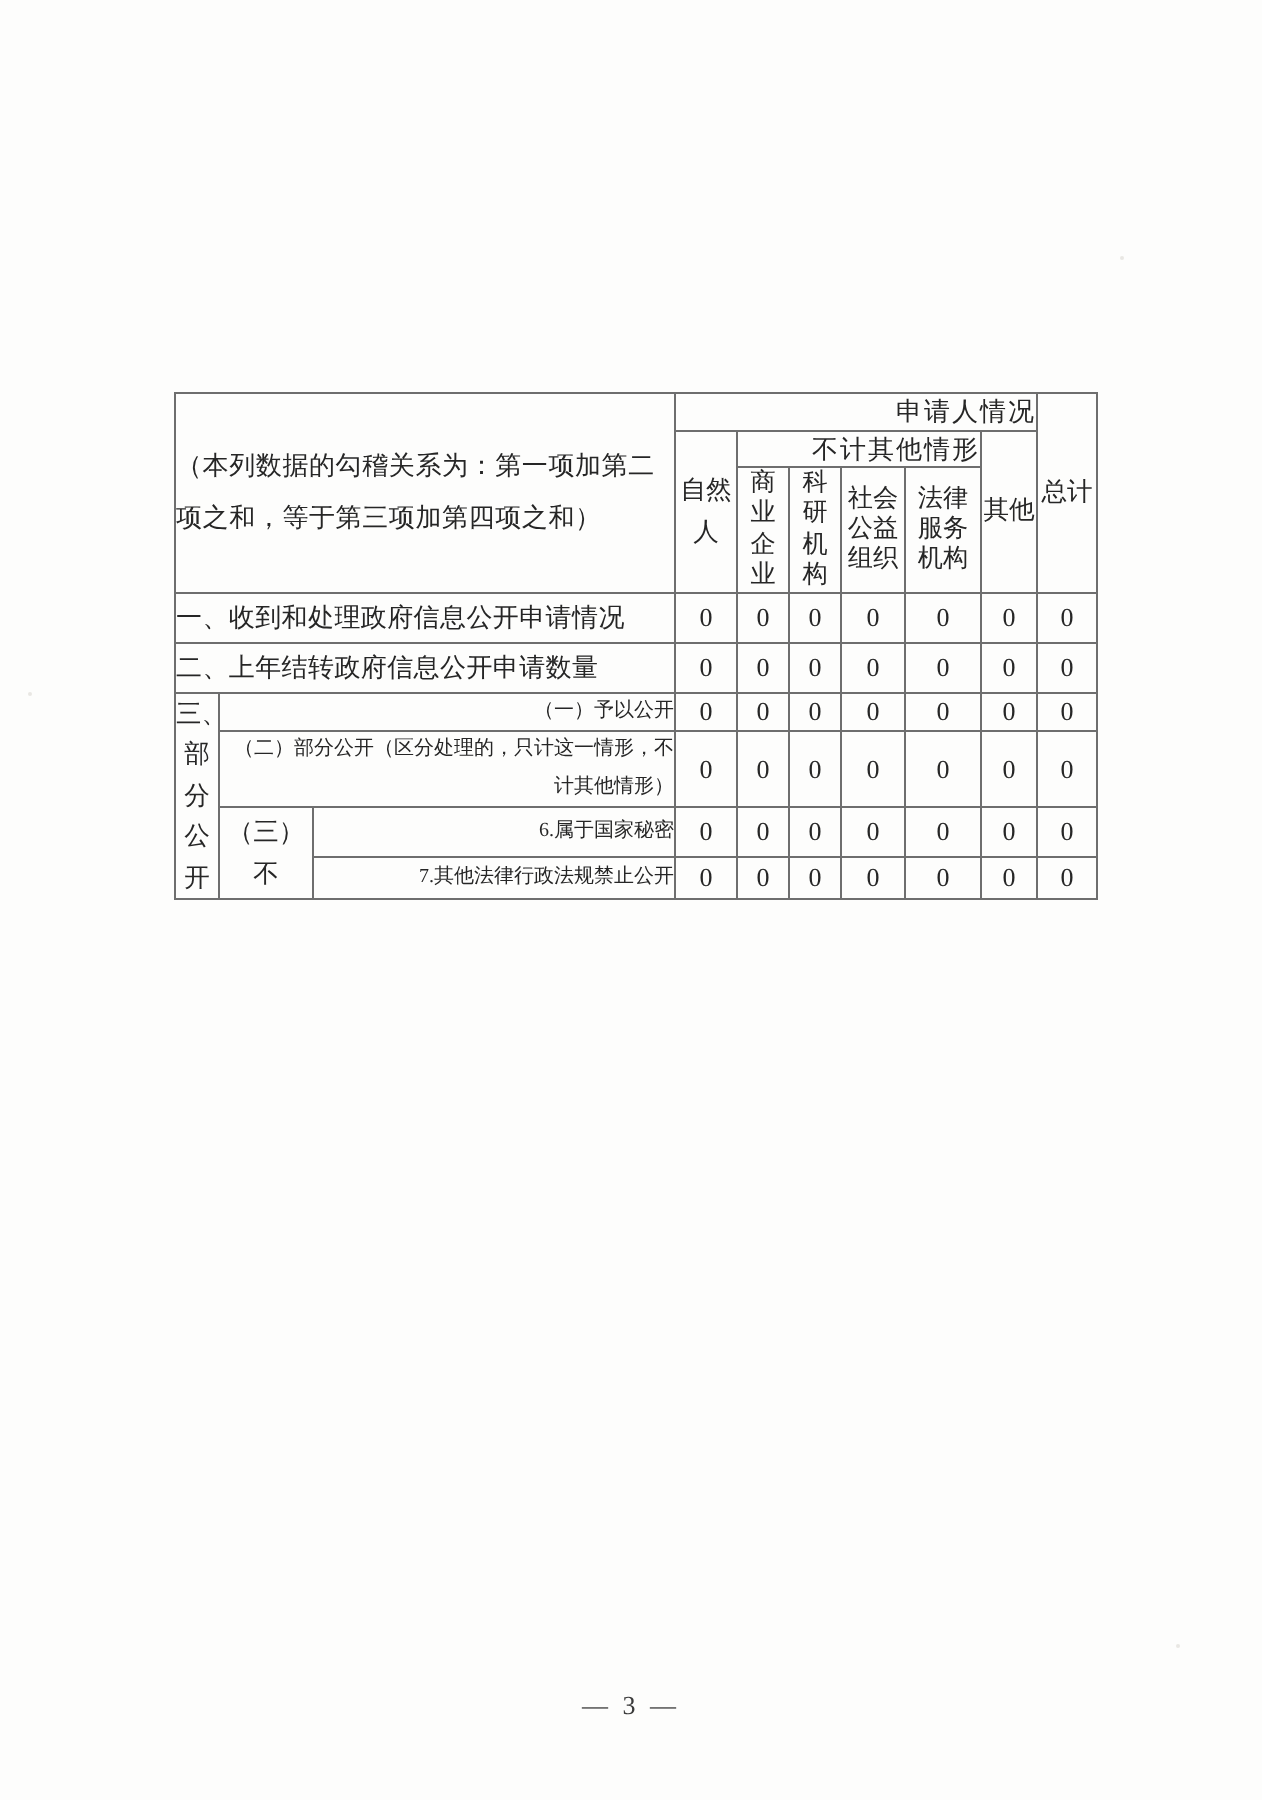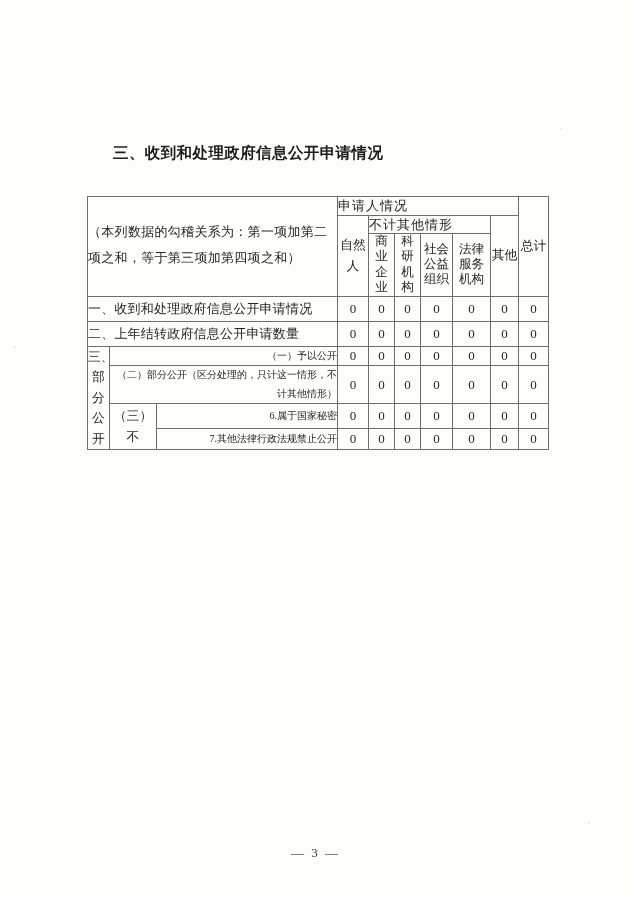--- a/index.html
+++ b/index.html
@@ -49,21 +49,21 @@
   }
   #stat-table td {
     border: 1px solid #6e6e6e;
     padding: 0;
     vertical-align: middle;
     background: transparent;
   }
 
   
   .hcell {
-    text-align: left;
+    text-align: right;
     font-size: 13px;
     letter-spacing: 1px;
     padding: 4px 0;
     line-height: 1.35;
   }
   .vcell {
     text-align: center;
     font-size: 12.6px;
     line-height: 1.22;
     padding: 3px 1px;
@@ -85,21 +85,20 @@
     line-height: 1.85;
     padding: 4px 4px 4px 7px;
   }
   .note {
     text-align: left;
     font-size: 13px;
     line-height: 2.05;
     padding: 16px 10px 10px 8px;
     letter-spacing: 0.3px;
     vertical-align: top;
-    font-family: Liberation Mono, monospace;
   }
   .vlabel {
     text-align: center;
     font-size: 12.8px;
     line-height: 1.6;
     padding: 4px 0;
     word-break: break-all;
     white-space: normal;
     vertical-align: middle;
   }
@@ -133,21 +132,20 @@
 </style>
 </head>
 <body>
 
 <div id="page">
 
   <div class="speckle" style="left:14px; top:346px; width:2px; height:2px;"></div>
   <div class="speckle" style="left:588px; top:822px; width:2px; height:2px;"></div>
   <div class="speckle" style="left:560px; top:128px; width:2px; height:2px;"></div>
 
-  <div id="section-heading">三、收到和处理政府信息公开申请情况</div>
 
   <table id="stat-table">
     <colgroup>
       <col style="width:22px">
       <col style="width:47px">
       <col style="width:181px">
       <col style="width:31px">
       <col style="width:26px">
       <col style="width:26px">
       <col style="width:32px">

